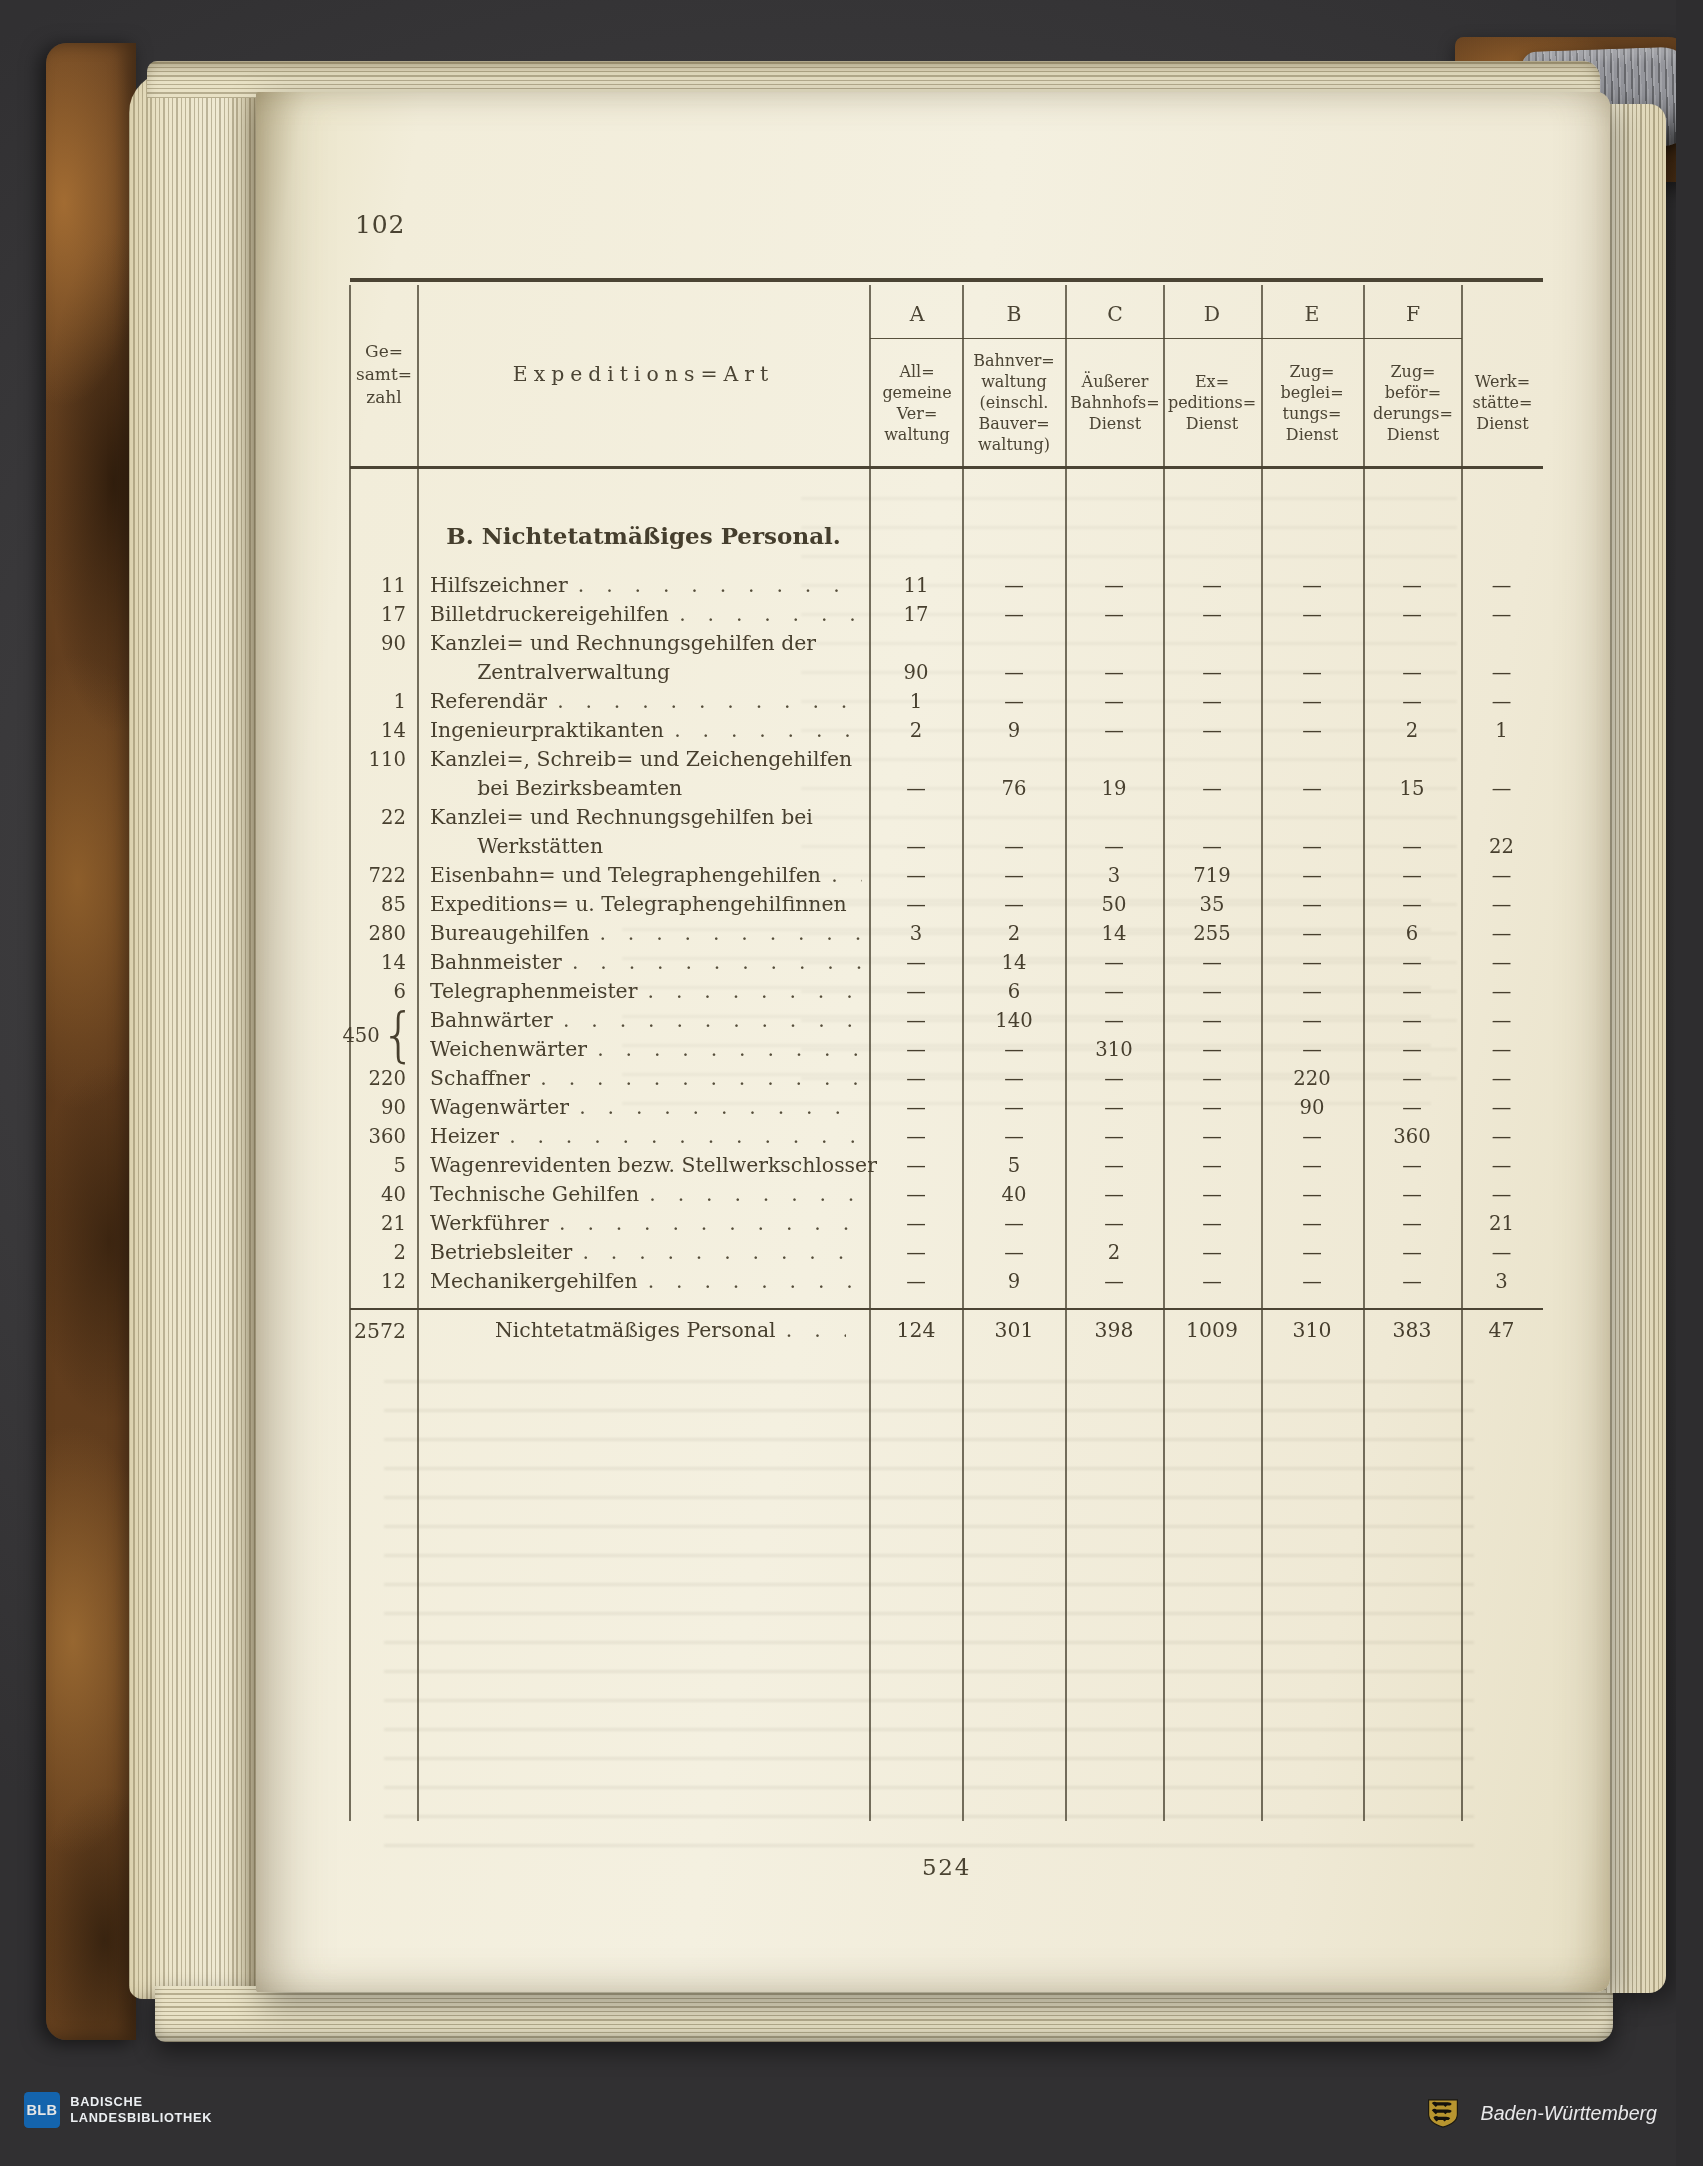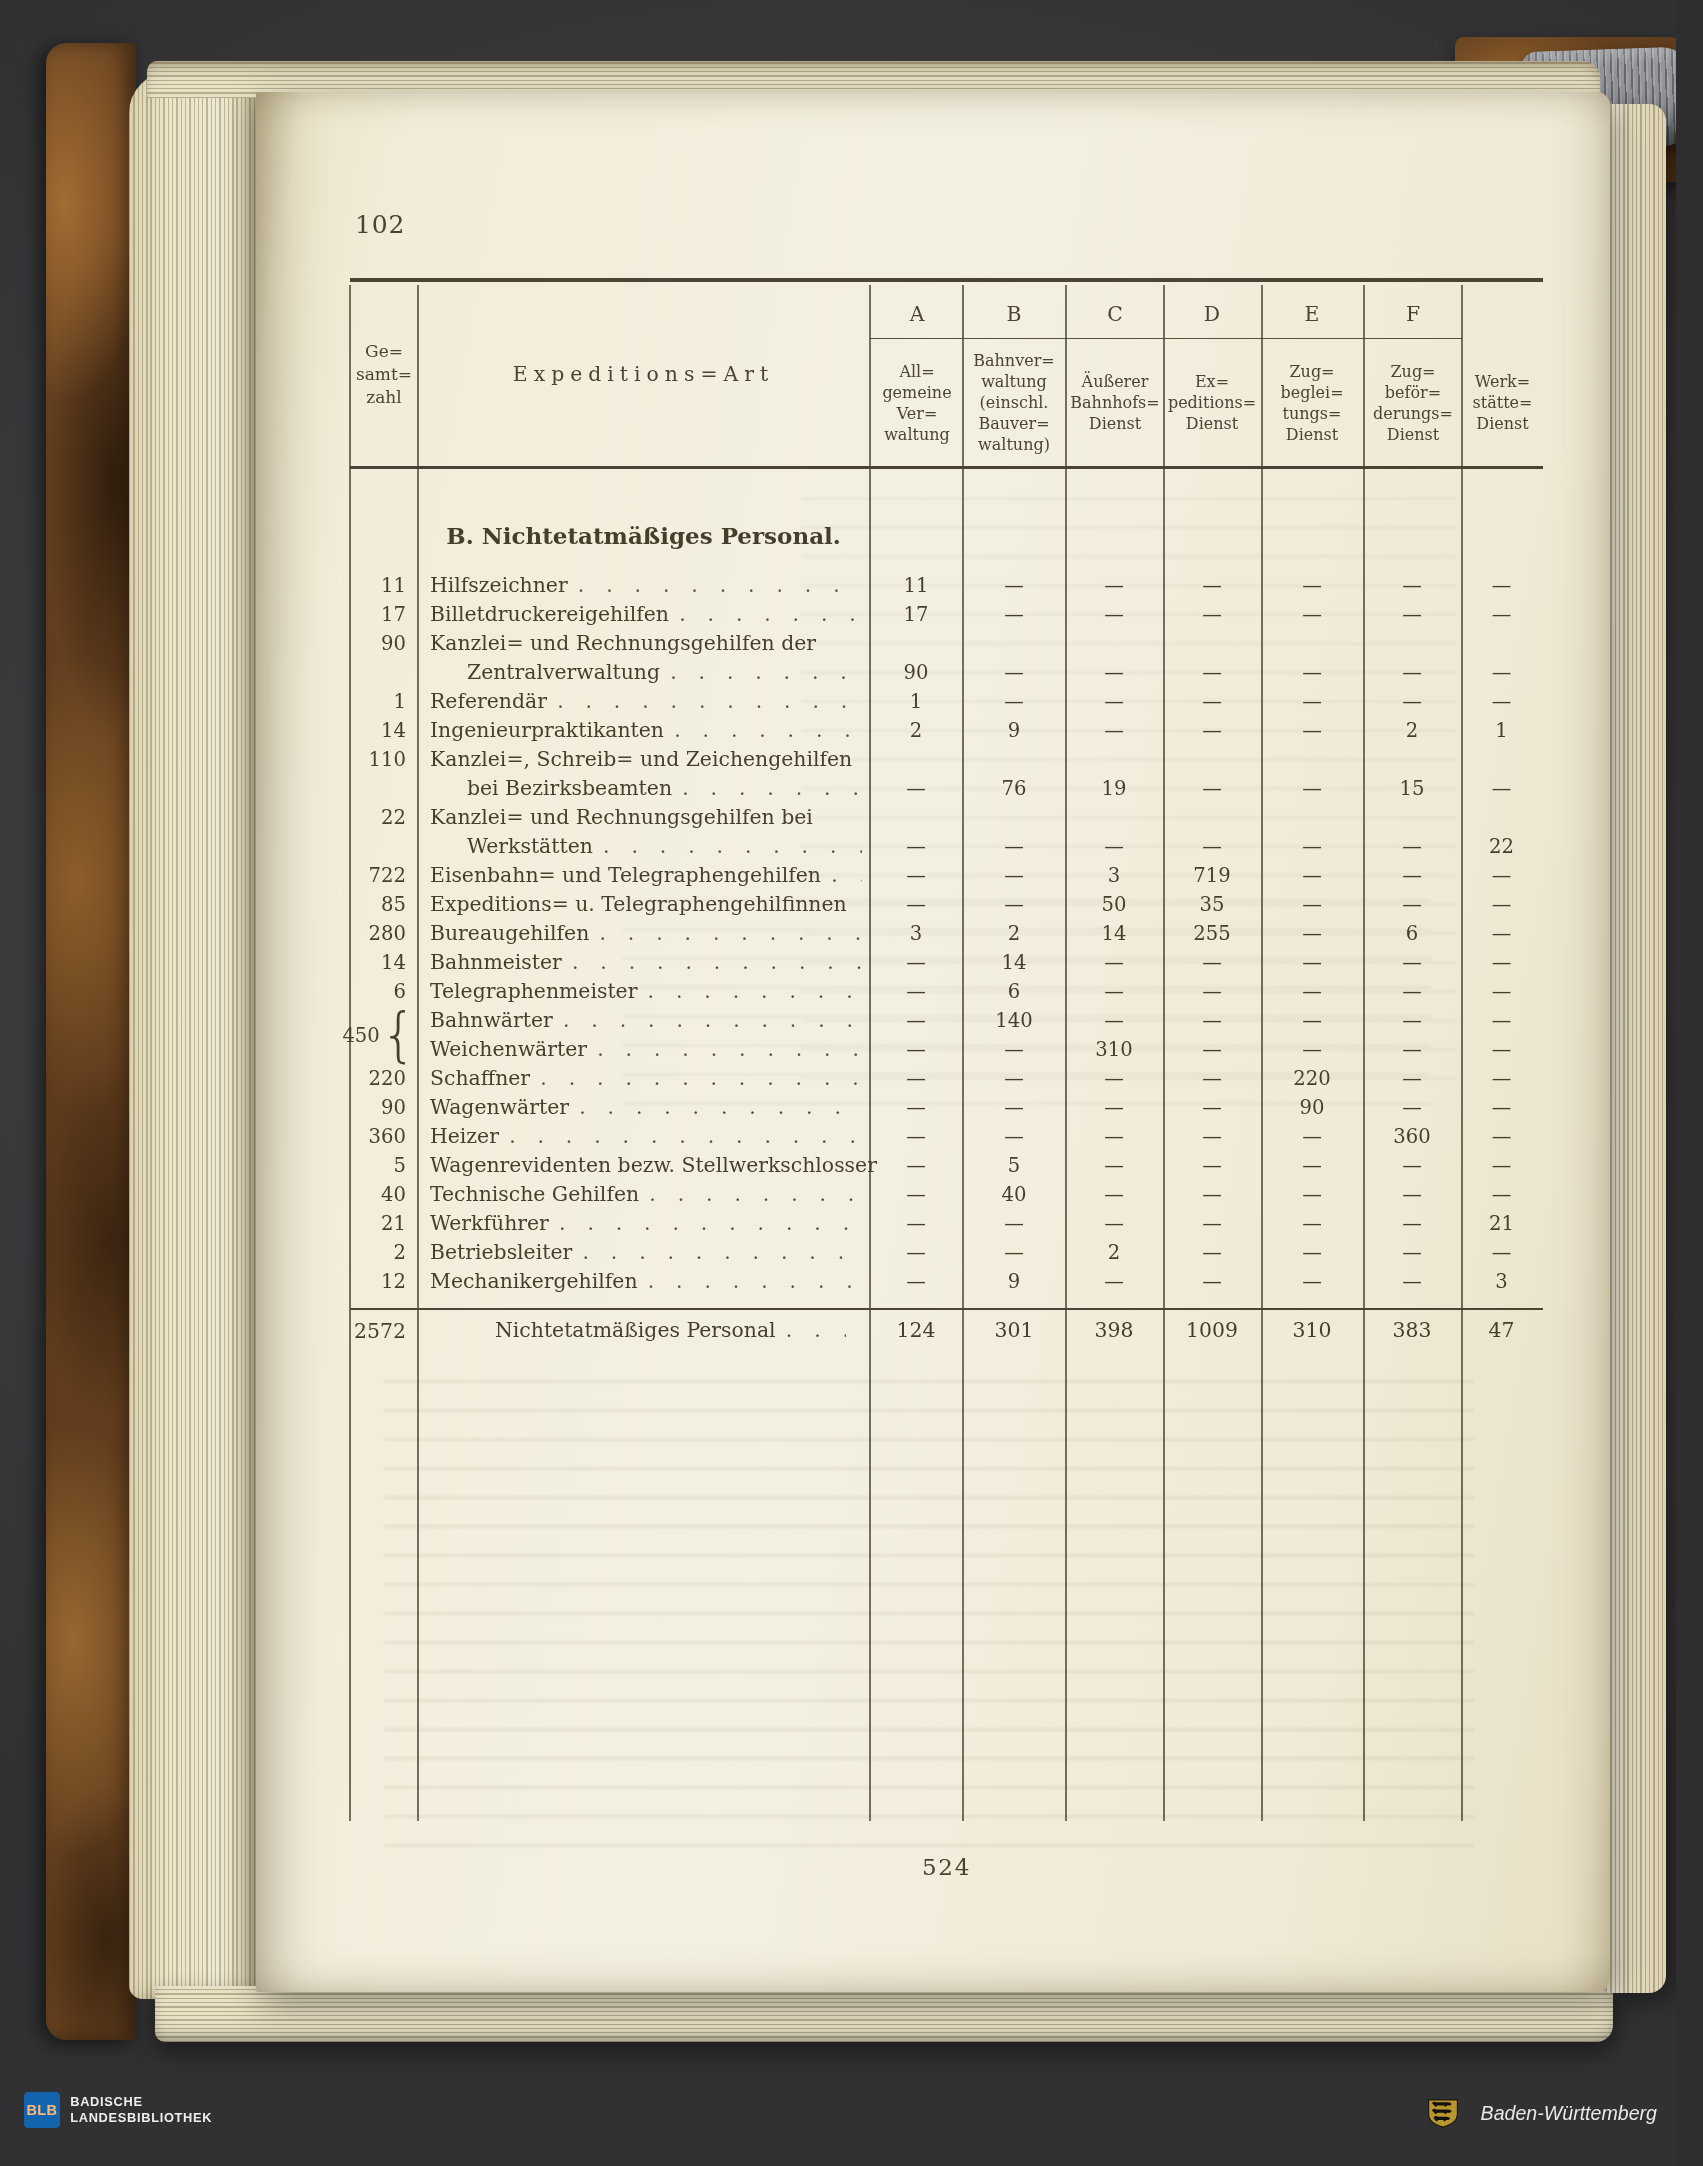--- a/index.html
+++ b/index.html
@@ -122,39 +122,39 @@
   .vline{position:absolute;top:0;bottom:0;width:1.7px;background:rgba(72,65,48,.75);}
   .tbody{position:relative;}
   .section-heading{margin:53px 0 22px 68px;width:451px;text-align:center;font-weight:bold;font-size:23px;color:#453e2d;}
   .trow{display:flex;min-height:29px;position:relative;}
   .trow.two-line{min-height:58px;}
   .c{display:flex;align-items:center;color:#473f2e;}
   .c.gz{width:68px;justify-content:flex-end;padding-right:12px;position:relative;font-size:19.6px;}
   .two-line .c.gz{align-items:flex-start;line-height:29px;}
   .c.label{width:451px;padding-left:12px;flex-direction:column;justify-content:center;align-items:stretch;}
   .lline{display:flex;align-items:baseline;height:29px;line-height:29px;}
-  .lline.indent{padding-left:37px;}
+  .lline.indent{padding-left:37px;flex-direction:column;}
   .lbl{white-space:nowrap;}
   .leader{flex:1 1 auto;overflow:hidden;white-space:nowrap;letter-spacing:7.7px;margin:0 6.8px 0 10.2px;color:#554d3a;}
   .c.v{justify-content:center;font-size:19.6px;line-height:29px;}
   .two-line .c.v{align-items:flex-end;padding-bottom:0;}
   .v0{width:94px}.v1{width:102px}.v2{width:98px}.v3{width:98px}.v4{width:102px}.v5{width:98px}.v6{width:81px}
   .gz-group{position:absolute;right:1.7px;top:0;height:58px;display:flex;align-items:center;justify-content:center;}
   .gz-num{font-size:19.6px;}
   .brace{font-family:"DejaVu Sans", sans-serif;font-size:56px;font-weight:200;line-height:1;transform:scaleY(1.05);margin-left:0.9px;color:#473f2e;}
   .total-rule{border-top:2.1px solid var(--ink);margin-top:12px;}
   .trow.total{min-height:41px;}
   .trow.total .c{font-size:20.4px;}
   .trow.total .c.label{padding-left:77px;}
   .trow.total .leader{max-width:60px;}
   
   .footer-blb{position:absolute;left:24px;top:2092px;display:flex;gap:10.2px;align-items:center;
               font-family:"Liberation Sans", sans-serif;}
   .blb-badge{width:36px;height:36px;background:var(--blue);border-radius:4.3px;display:flex;align-items:center;justify-content:center;
-             color:#fdba74;font-weight:bold;font-size:14.5px;letter-spacing:0.4px;}
+             color:#e5e5e5;font-weight:bold;font-size:14.5px;letter-spacing:0.4px;}
   .blb-lines{color:#eceff2;font-weight:bold;font-size:12.8px;line-height:16px;letter-spacing:0.7px;}
   .footer-bw{position:absolute;right:19px;top:2099px;display:flex;gap:22px;align-items:center;
              font-family:"Liberation Sans", sans-serif;font-style:italic;}
   .bw-text{color:#e8e8ea;font-size:19.6px;}
   .crest{display:block;}
 </style>
 </head>
 <body>
 
 <div class="scene">

